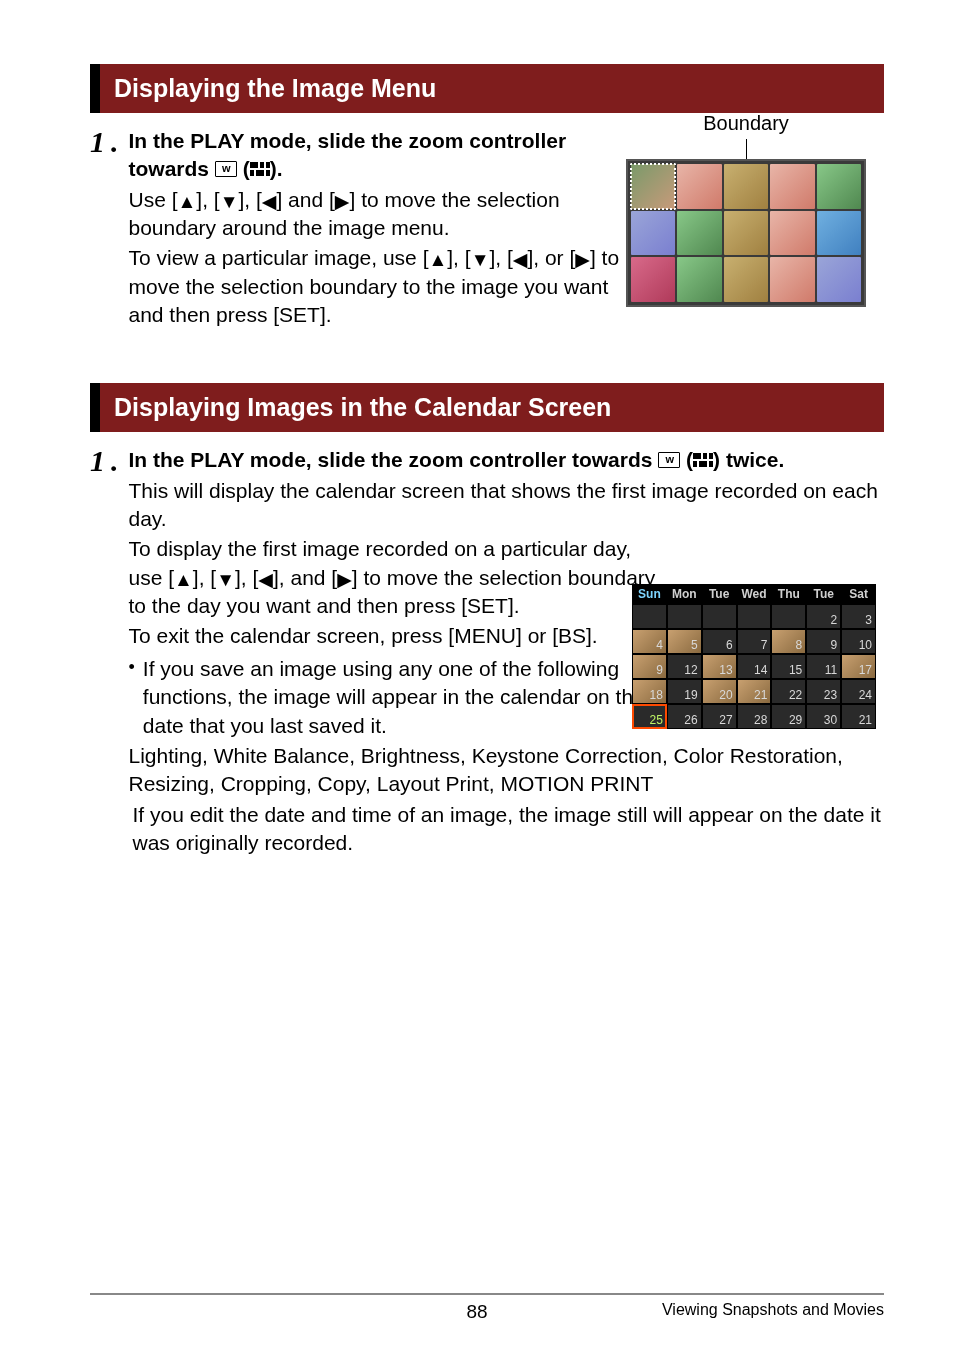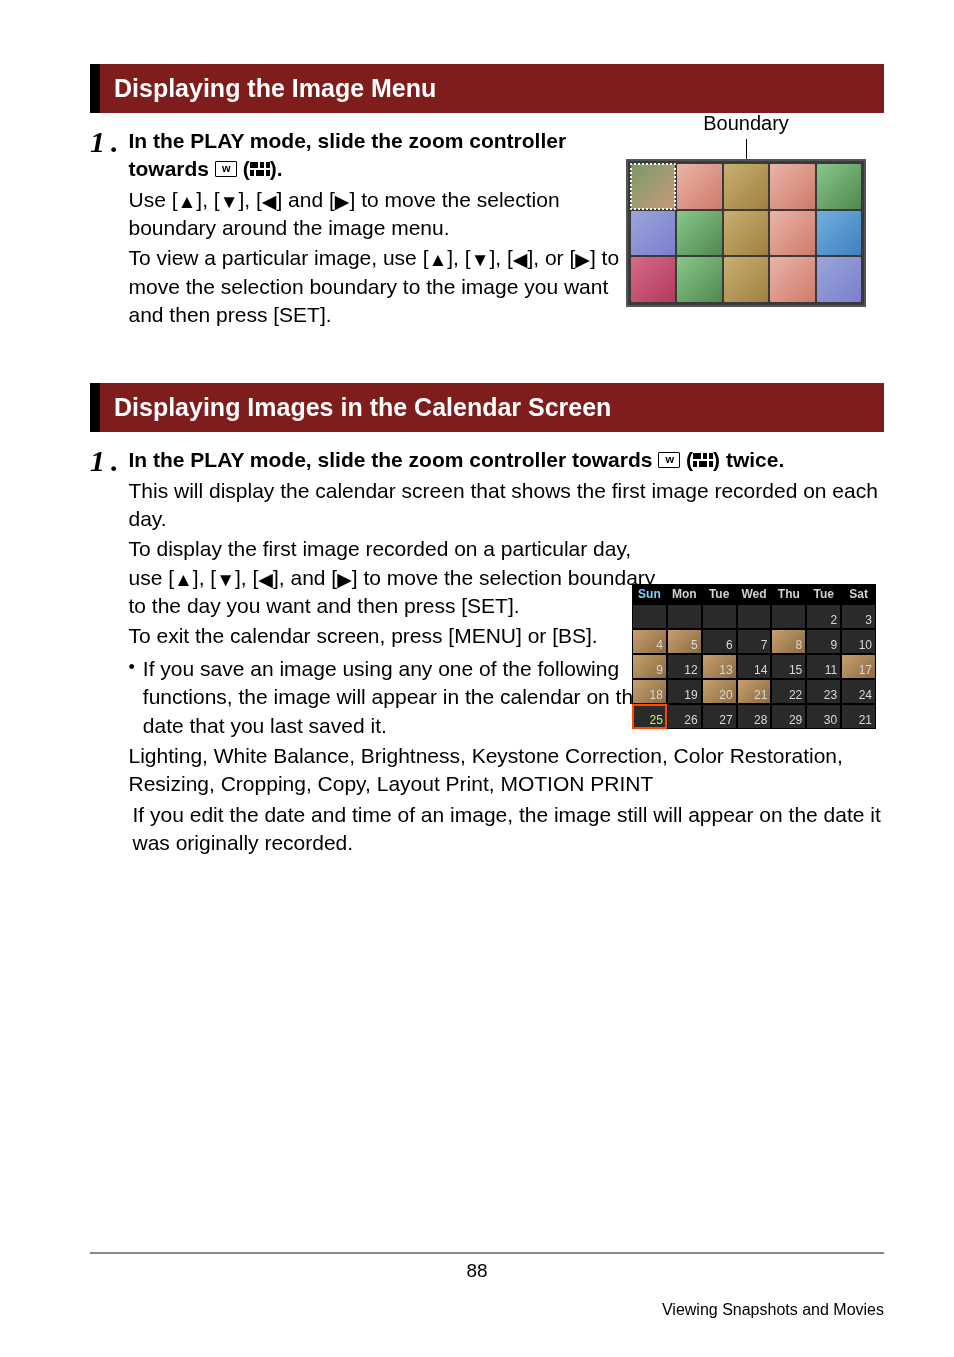--- a/index.html
+++ b/index.html
@@ -40,21 +40,21 @@
   .cal-body .d.sel span{ color:#bef264; }
   .cal-foot { background:#000; color:#e0d000; text-align:right; padding:2px 6px; font-family:"Courier New",monospace; font-size:16px; letter-spacing:1px;}
   .bullet-row { display:flex; gap:8px; margin-top:4px; }
   .bullet-dot { font-size:18px; line-height:1.35; }
   .section1-text { max-width: 520px; }
   .section2-text1 { max-width: 530px; }
   .footer { position:absolute; bottom:38px; left:0; right:0; padding: 0 70px 0 90px; }
   .footer-line { border-top:2px solid #888; margin-bottom:6px;}
   .footer-row { display:flex; justify-content:space-between; align-items:flex-start; font-size:16px;}
   .page-num { width:100%; text-align:center; font-size:19px; position:absolute; left:0;}
-  .footer-right { margin-left:auto; font-size:16px; position:relative; z-index:1;margin-top:41px;}
+  .footer-right { margin-left:auto; font-size:16px; position:relative; z-index:1;}
 </style>
 </head>
 <body>
 
 <div class="page">
 
   <div class="section-header">Displaying the Image Menu</div>
 
   <div class="step-row">
     <div class="step-num">1</div>

